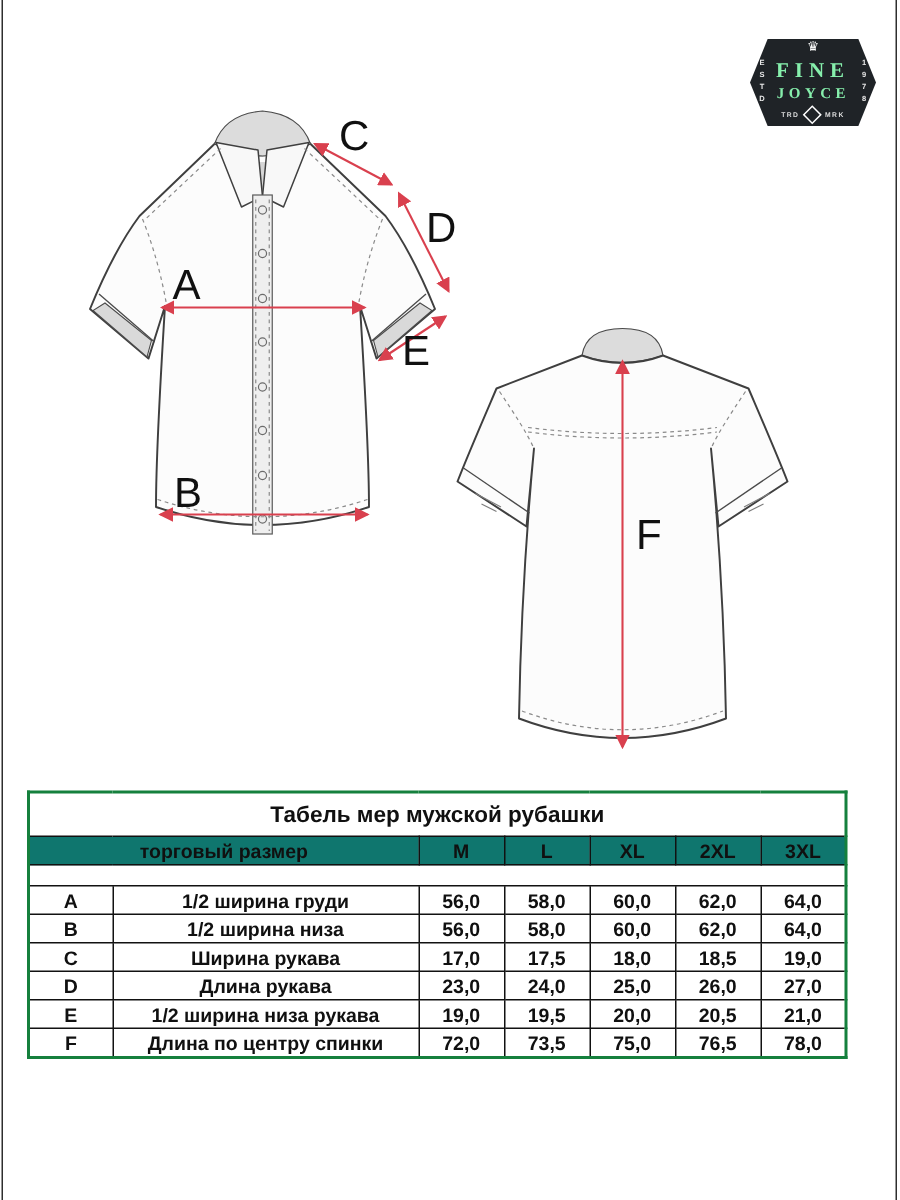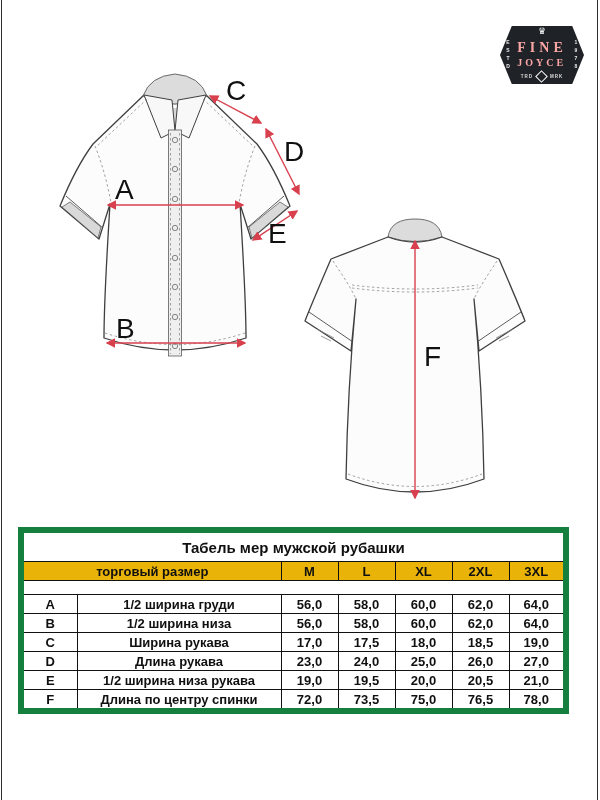--- a/index.html
+++ b/index.html
@@ -13,22 +13,22 @@
   .edge-right{left:597px;}
 
   
   .badge{
     position:absolute;left:500px;top:26px;width:84px;height:58px;
     clip-path:polygon(0% 50%,14% 0%,86% 0%,100% 50%,86% 100%,14% 100%);
     display:flex;flex-direction:column;align-items:center;justify-content:center;
   }
   .badge-crown{position:absolute;top:0px;left:0;right:0;text-align:center;
     font-size:9px;line-height:10px;color:#ffffff;}
-  .badge-name{margin-top:0;text-align:left;font-family:"Liberation Serif",serif;
-    color:#fca5a5;font-weight:bold;letter-spacing:4px;font-size:14px;line-height:15px;}
+  .badge-name{margin-top:0;text-align:right;font-family:"Liberation Serif",serif;
+    color:#86efac;font-weight:bold;letter-spacing:4px;font-size:14px;line-height:15px;}
   .badge-name .l2{font-size:10px;letter-spacing:3px;}
   .badge-side{
     position:absolute;top:50%;transform:translateY(-50%);
     writing-mode:vertical-rl;text-orientation:upright;
     font-size:5px;letter-spacing:2px;color:#e9e9e9;font-weight:bold;
   }
   .badge-side.left{left:5px;}
   .badge-side.right{right:5px;}
   .badge-bottom{position:absolute;bottom:3px;left:0;right:0;
     display:flex;align-items:center;justify-content:center;gap:4px;
@@ -51,24 +51,24 @@
   
   .size-table{
     position:absolute;left:18px;top:527px;width:545px;
     border-collapse:collapse;table-layout:fixed;
   }
   .size-table td{
     border:1px solid #111111;text-align:center;vertical-align:middle;
     font-size:13px;font-weight:bold;padding:0;color:#101010;
   }
   .size-table td.t-title{height:28px;font-size:15px;background:#ffffff;}
-  .size-table tr.hdr td{height:18px;background:#eab308;}
+  .size-table tr.hdr td{height:18px;background:#0f766e;}
   .size-table td.t-gap{height:13px;border-left:1px solid #111;border-right:1px solid #111;background:#ffffff;}
   .size-table tr.body td{height:18px;background:#ffffff;}
-  .size-table{border:6px solid #15803d;padding-left:38px;}
+  .size-table{border:2px solid #15803d;padding-left:38px;}
 
   
   .notes{position:absolute;left:18px;top:733px;font-size:14px;line-height:23px;color:#161616;}
 </style>
 </head>
 <body>
 
 <div class="edge-line edge-left"></div>
 <div class="edge-line edge-right"></div>
 

